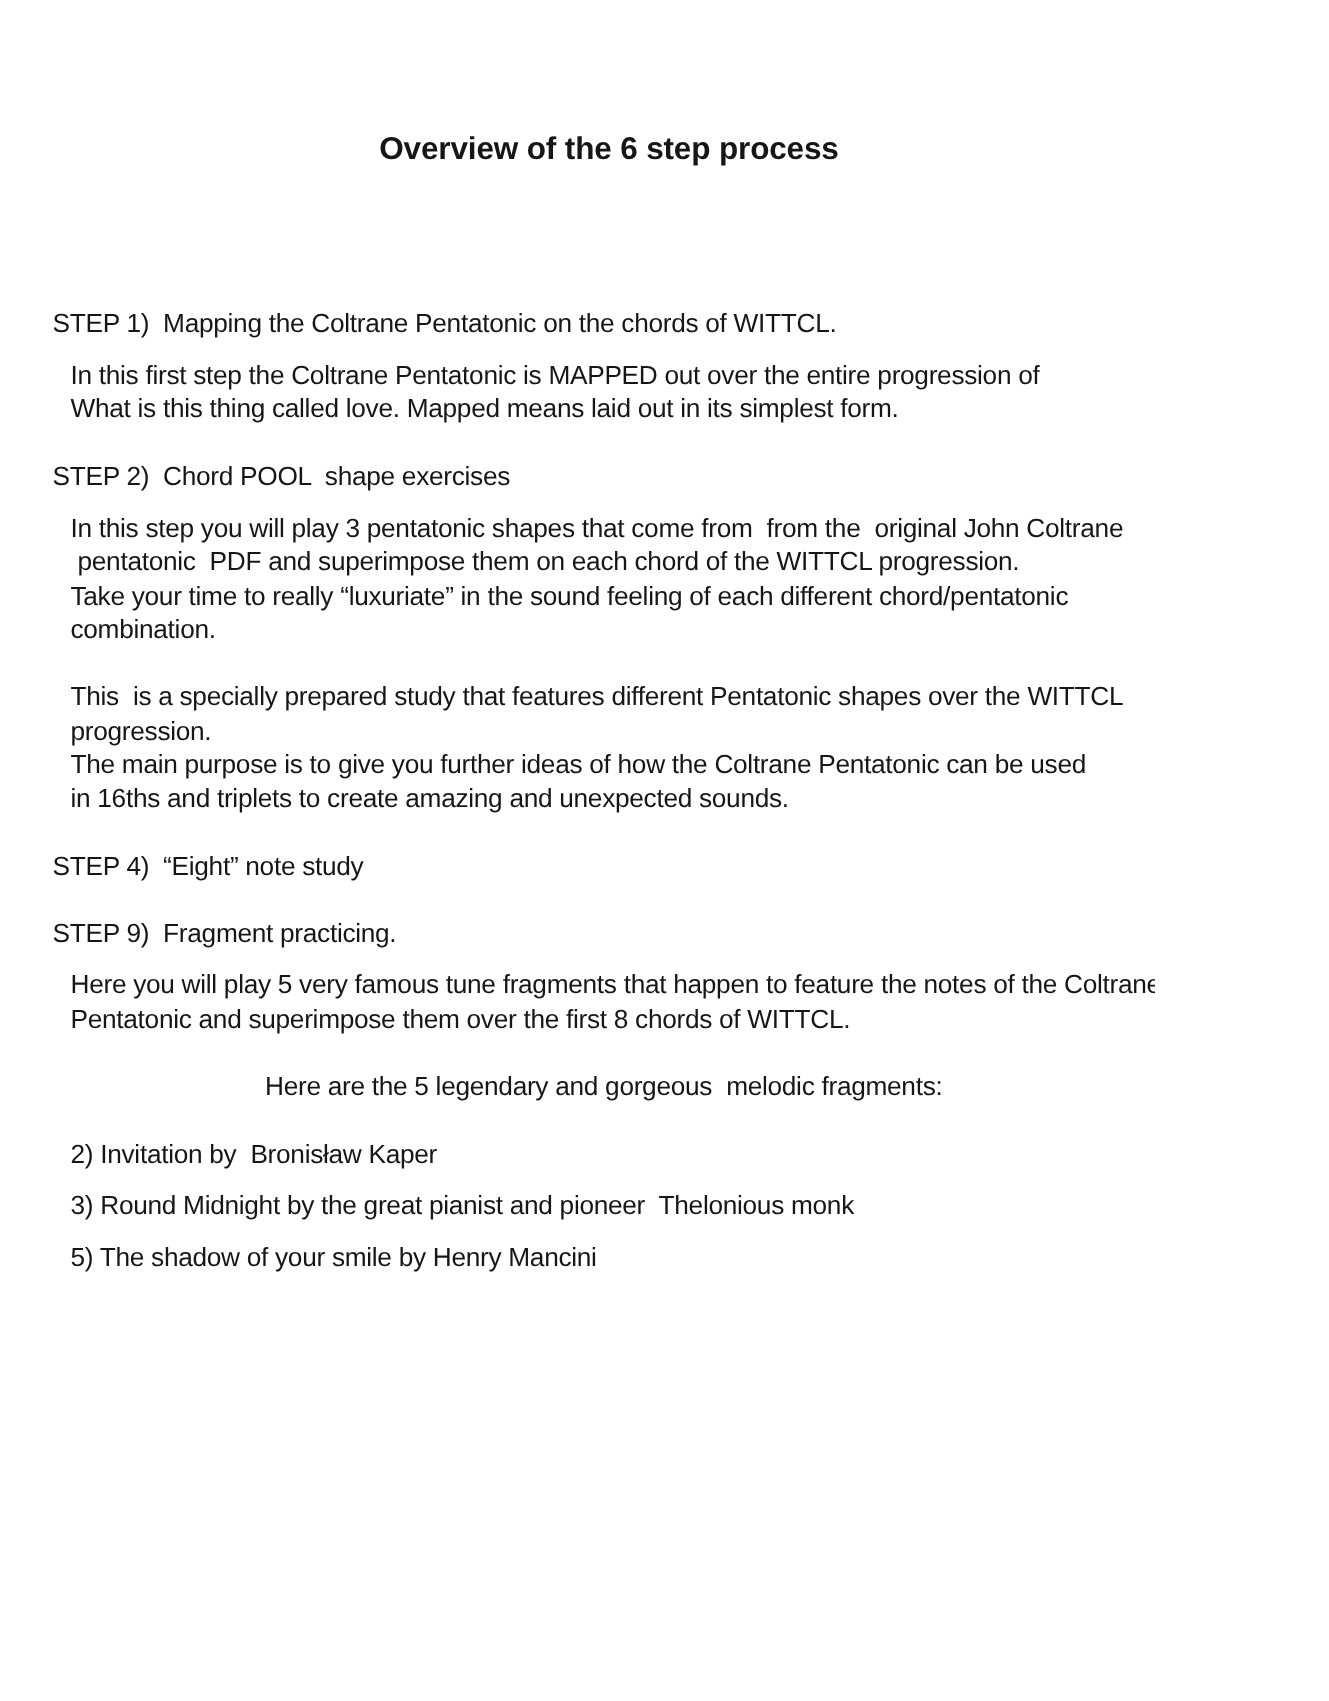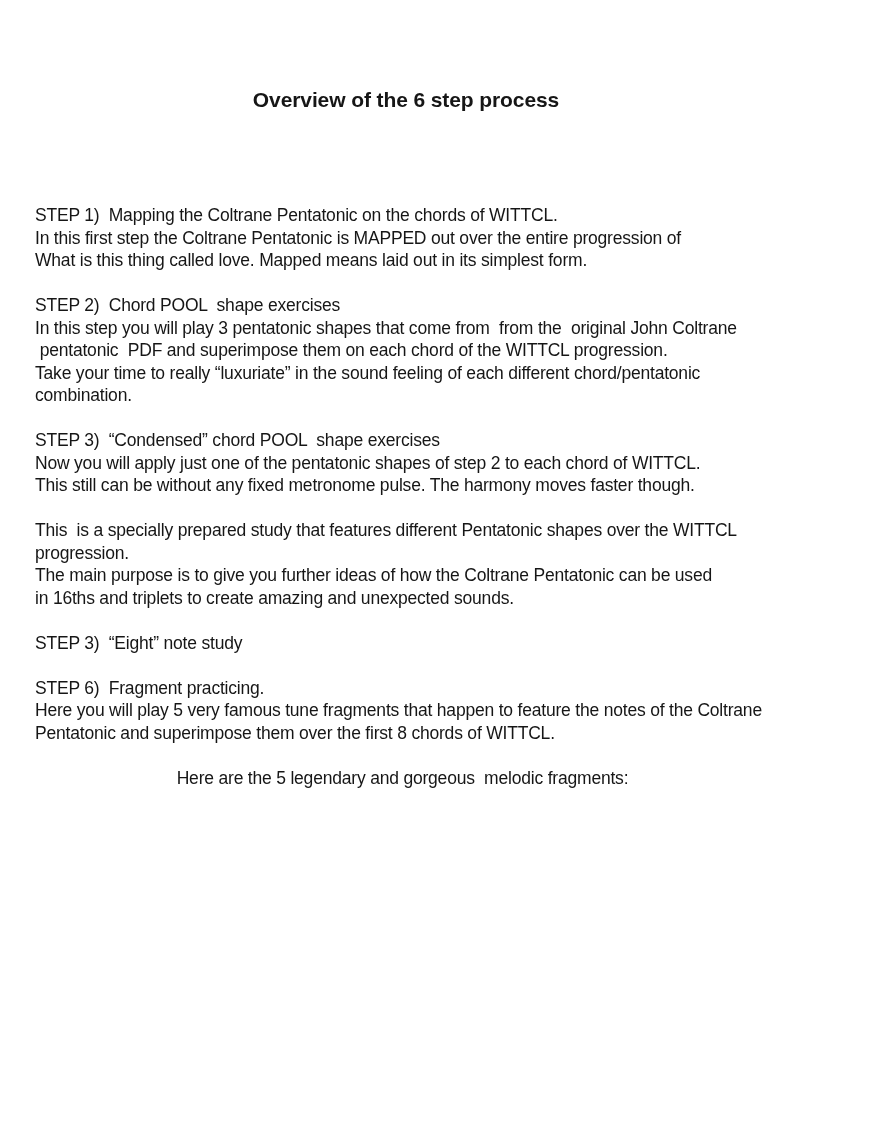--- a/index.html
+++ b/index.html
@@ -26,21 +26,21 @@
   .step { margin: 0 0 22.5px 0; }
   .step-heading {
     margin: 0;
     font-size: 17.5px;
     line-height: 22.5px;
     font-weight: 400;
     letter-spacing: -0.2px;
     white-space: pre;
   }
   .body-text, .intro-line, .fragment-line {
-    margin: 0;
+    margin: 12px;
     font-size: 17.5px;
     line-height: 22.5px;
     font-weight: 400;
     letter-spacing: -0.2px;
     white-space: pre;
   }
   .intro-line { margin: 0 0 22.5px 0; text-align: center; }
 </style>
 </head>
 <body>
@@ -56,41 +56,39 @@
   </section>
 
   <section class="step">
     <h2 class="step-heading">STEP 2)  Chord POOL  shape exercises</h2>
     <p class="body-text">In this step you will play 3 pentatonic shapes that come from  from the  original John Coltrane
  pentatonic  PDF and superimpose them on each chord of the WITTCL progression.
 Take your time to really “luxuriate” in the sound feeling of each different chord/pentatonic
 combination.</p>
   </section>
 
-  <section class="step">
-    <h2 class="step-heading">STEP 3)  “Condensed” chord POOL  shape exercises</h2>
-    <p class="body-text">Now you will apply just one of the pentatonic shapes of step 2 to each chord of WITTCL.
-This still can be without any fixed metronome pulse. The harmony moves faster though.</p>
-  </section>
 
   <section class="step">
     <p class="body-text">This  is a specially prepared study that features different Pentatonic shapes over the WITTCL
 progression.
 The main purpose is to give you further ideas of how the Coltrane Pentatonic can be used
 in 16ths and triplets to create amazing and unexpected sounds.</p>
   </section>
 
   <section class="step">
-    <h2 class="step-heading">STEP 3)  “Eight” note study</h2>
+    <h2 class="step-heading">STEP 4)  “Eight” note study</h2>
   </section>
 
   <section class="step">
-    <h2 class="step-heading">STEP 6)  Fragment practicing.</h2>
+    <h2 class="step-heading">STEP 9)  Fragment practicing.</h2>
     <p class="body-text">Here you will play 5 very famous tune fragments that happen to feature the notes of the Coltrane
 Pentatonic and superimpose them over the first 8 chords of WITTCL.</p>
   </section>
 
   <p class="intro-line">Here are the 5 legendary and gorgeous  melodic fragments:</p>
 
   <div>
+    <p class="fragment-line">2) Invitation by  Bronisław Kaper</p>
+    <p class="fragment-line">3) Round Midnight by the great pianist and pioneer  Thelonious monk</p>
+    <p class="fragment-line">5) The shadow of your smile by Henry Mancini</p>
   </div>
 
 </div>
 
 </body></html>

